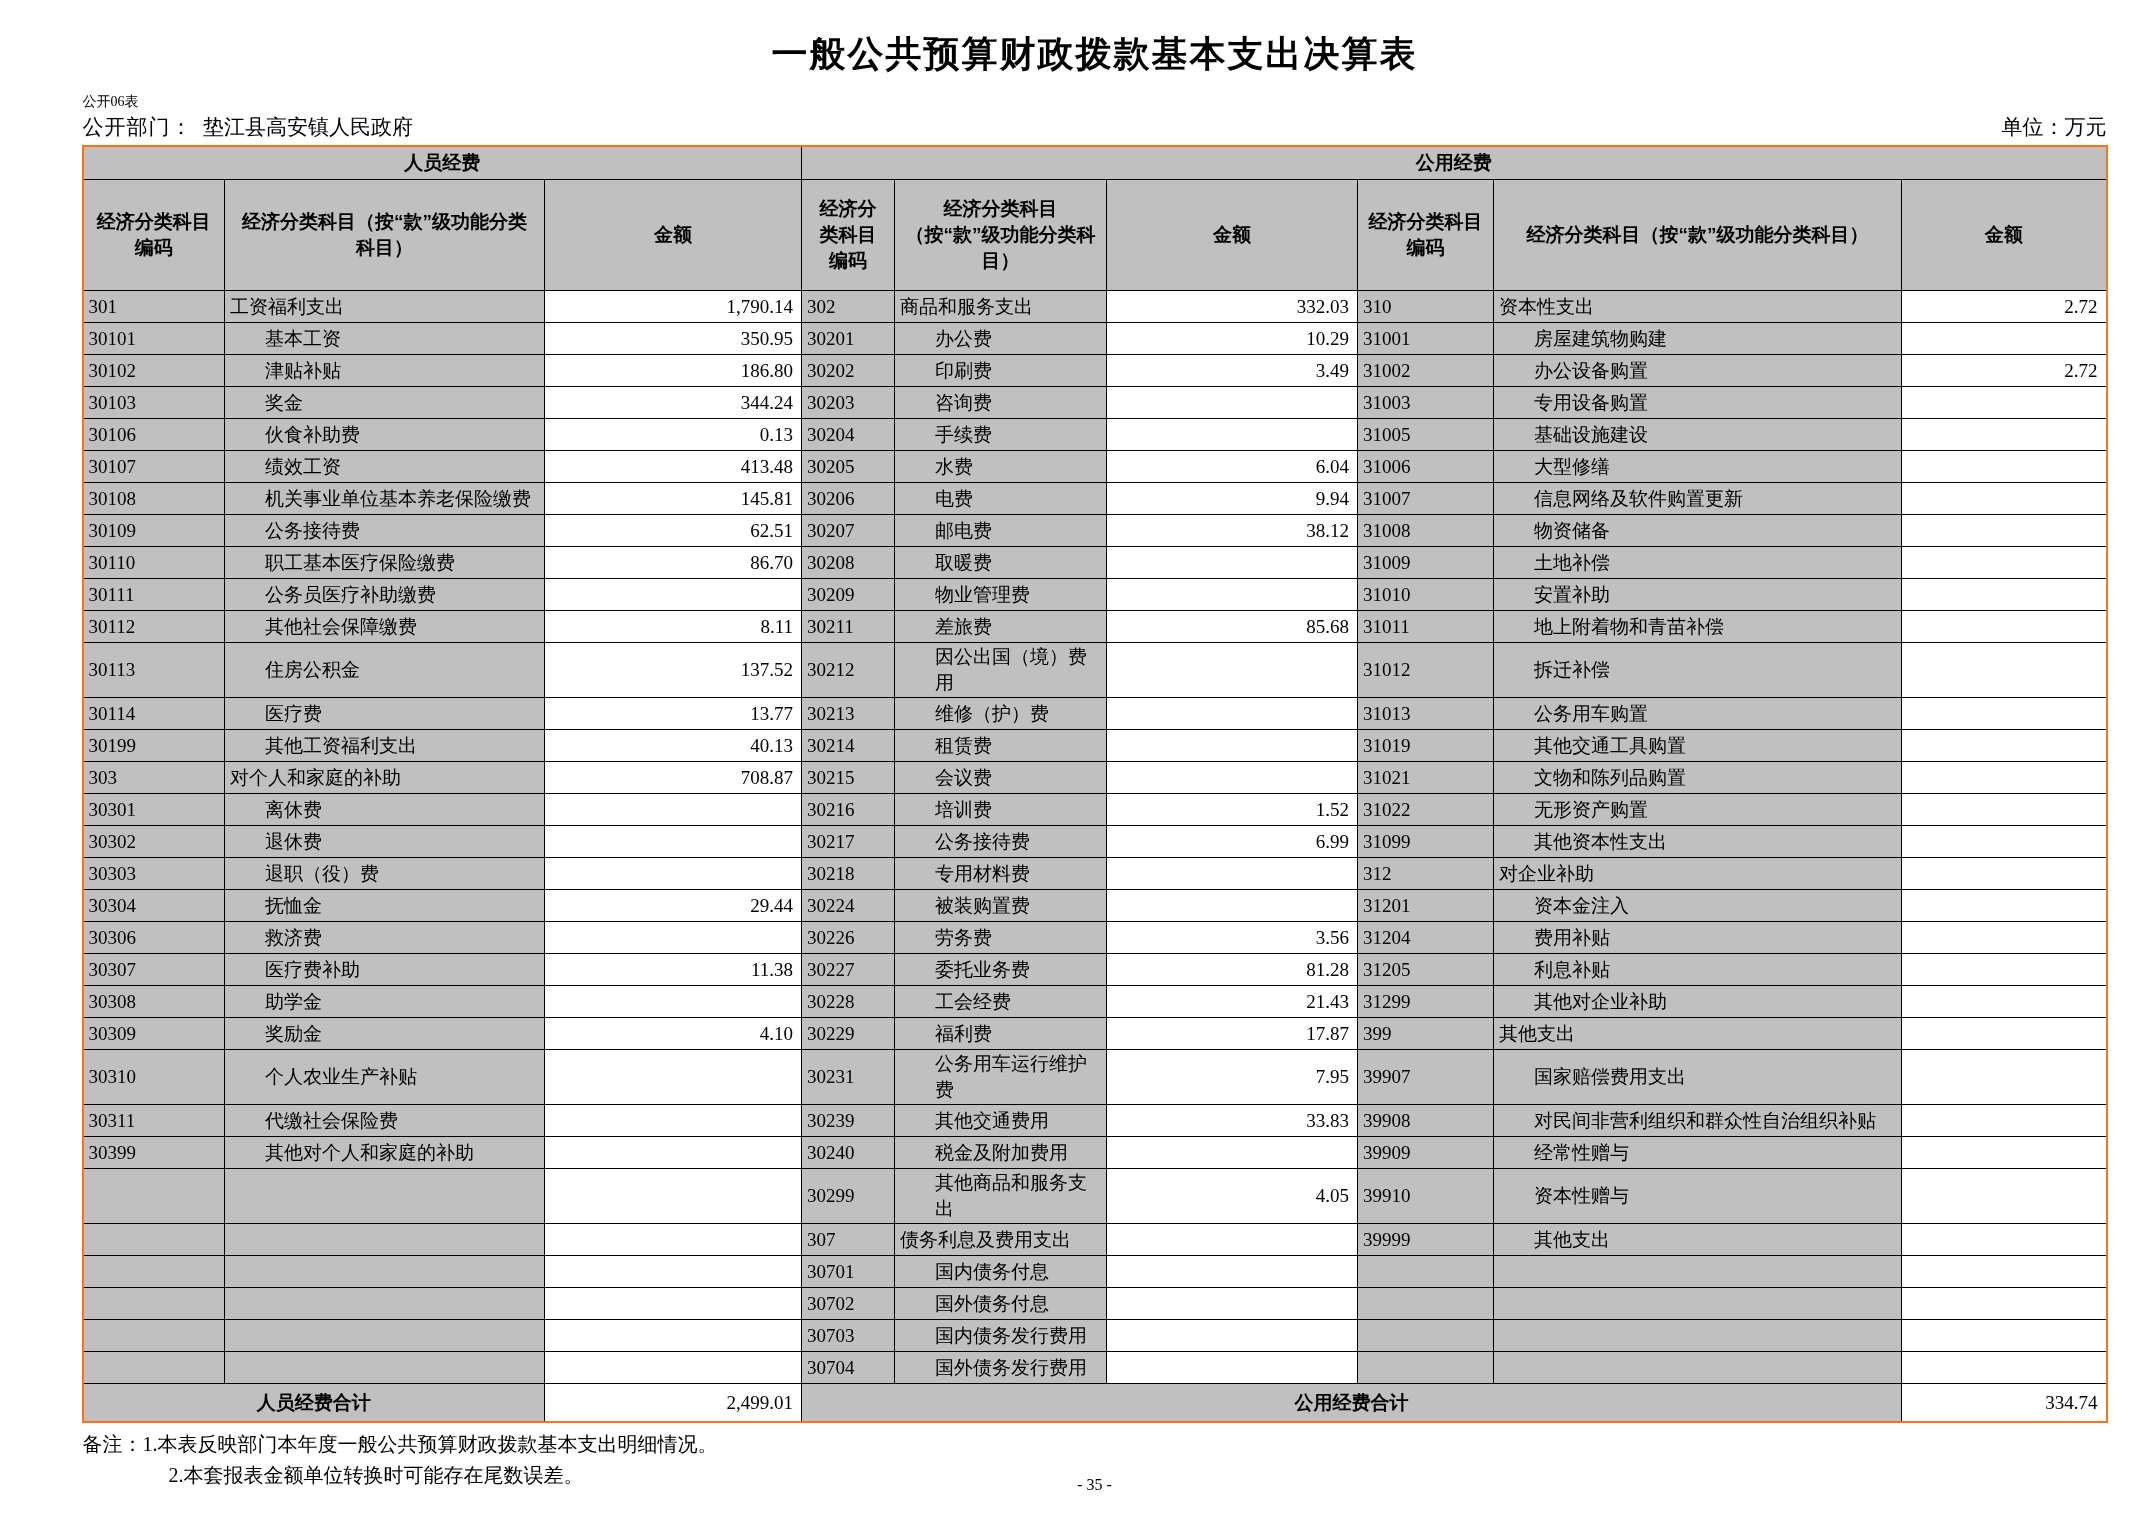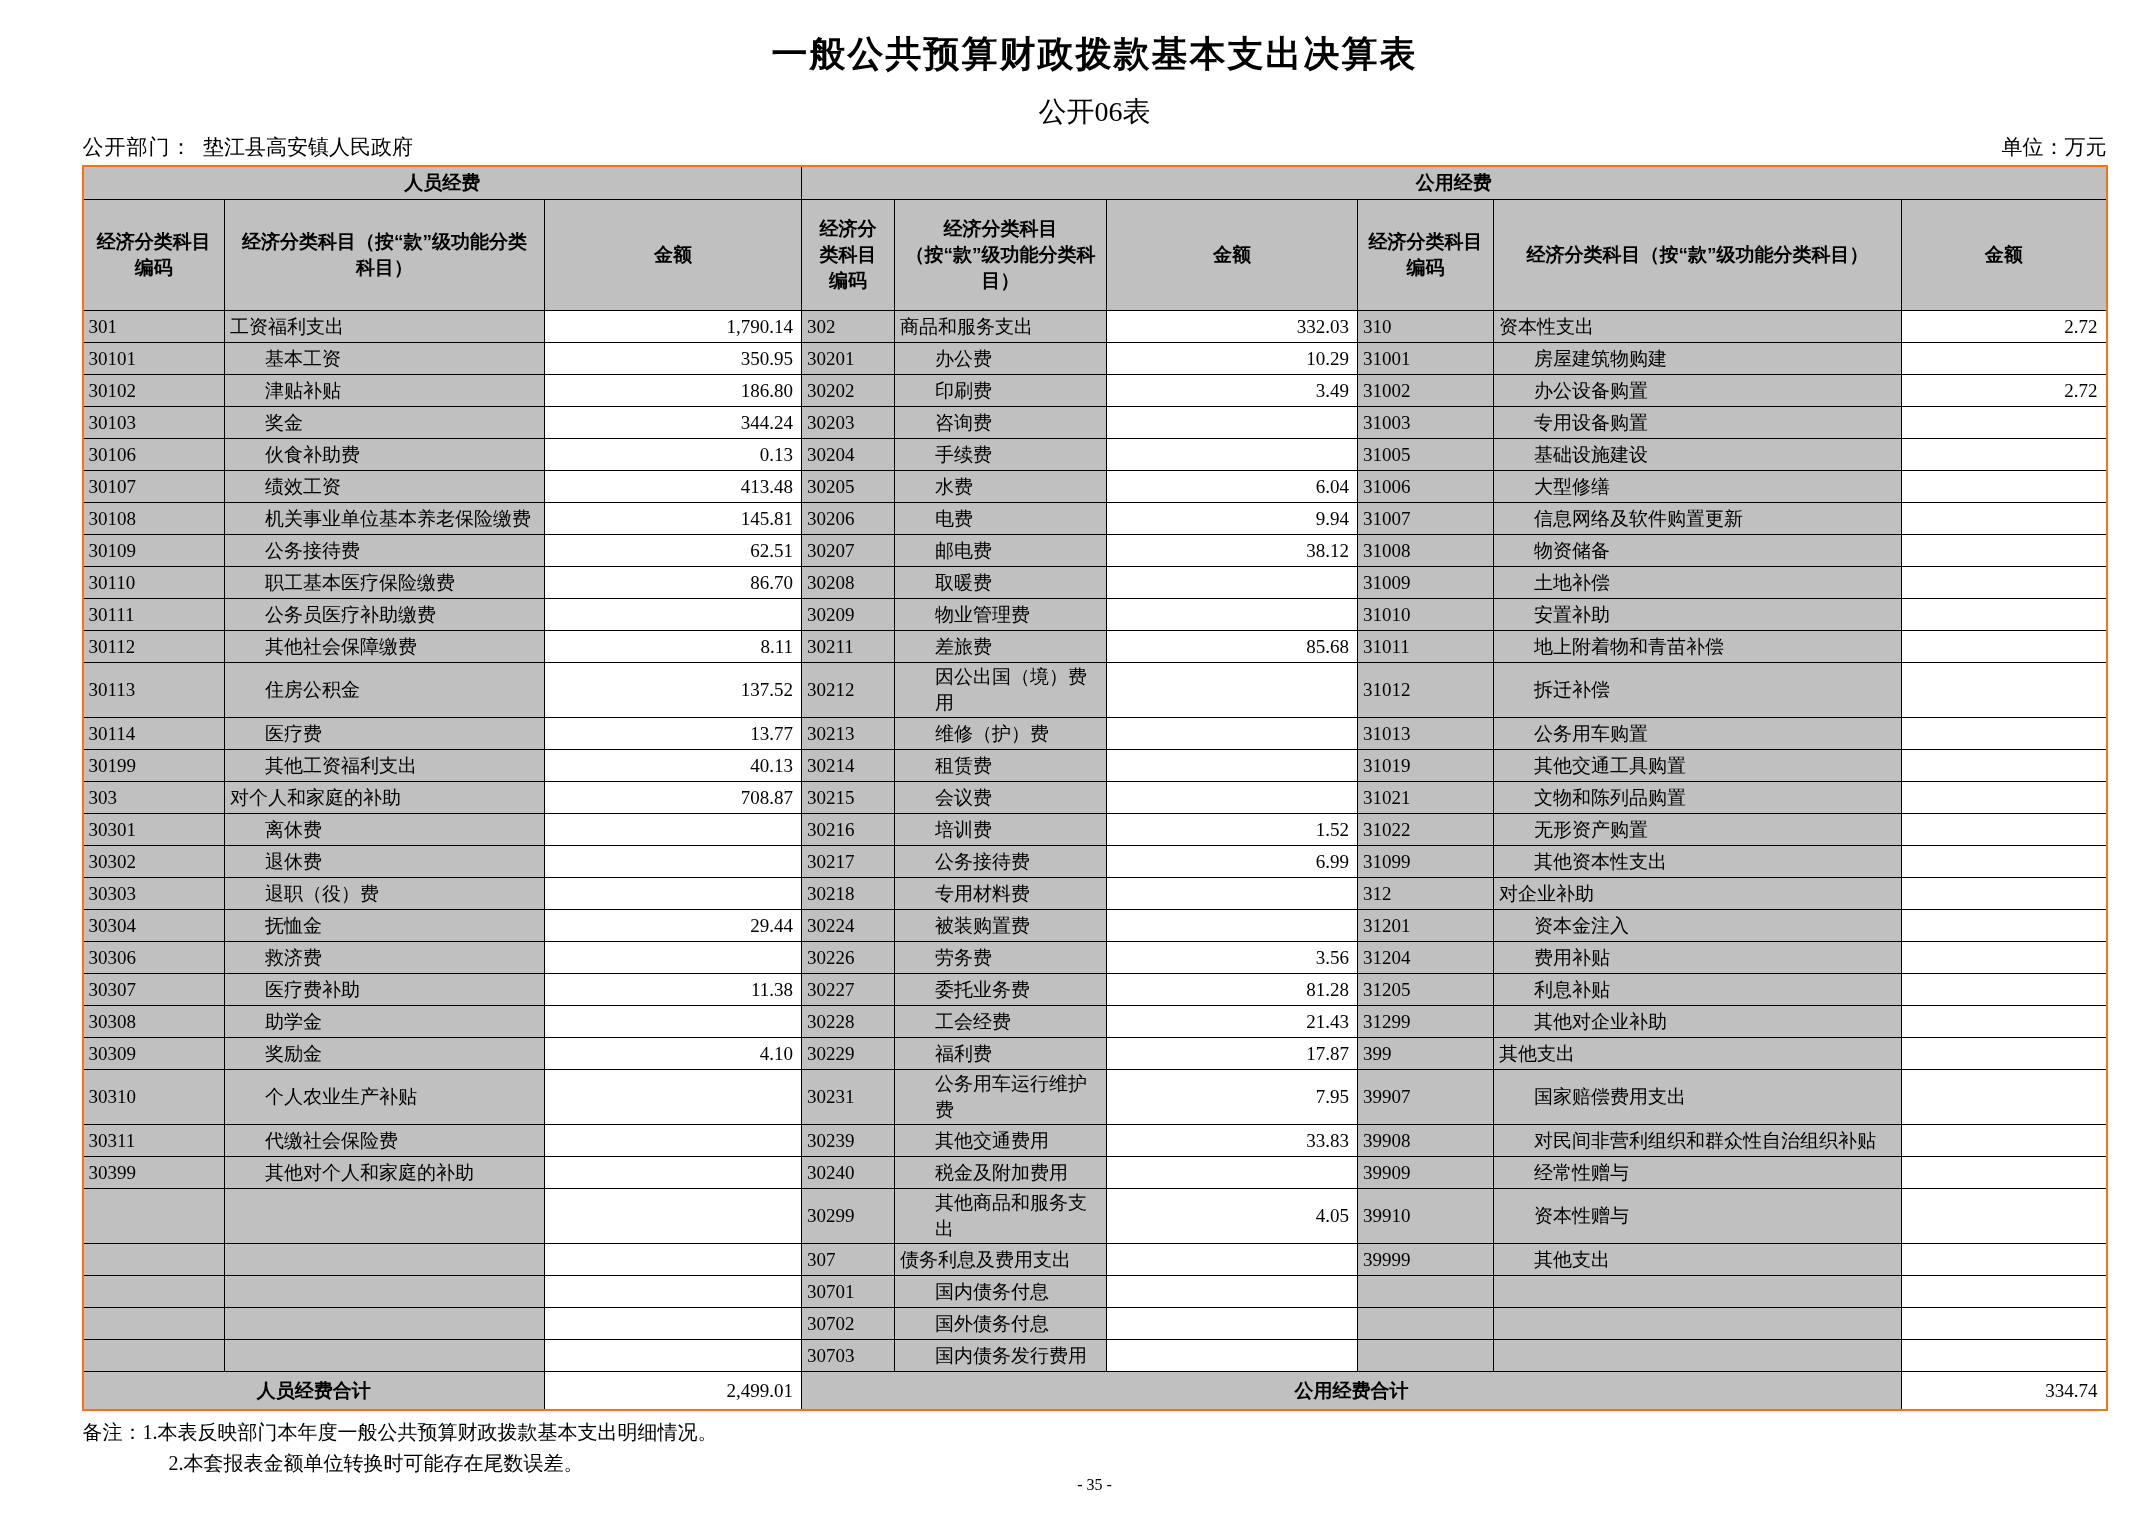--- a/index.html
+++ b/index.html
@@ -15,22 +15,22 @@
   .title{
     padding-top:30px;
     text-align:center;
     font-family:"Liberation Sans","DejaVu Sans",sans-serif;
     font-weight:bold;
     font-size:36px;
     letter-spacing:2px;
   }
   .table-no{
     width:2024px;margin:14px auto 0 auto;
-    text-align:center;
-    font-size:28px;
+    text-align:left;
+    font-size:14px;
   }
   .meta-row{
     width:2024px;margin:2px auto 4px auto;
     display:flex;justify-content:space-between;
     font-size:21px;
   }
   .dept-label{letter-spacing:1px;}
   table.main{
     width:2024px;
     margin:0 auto;
@@ -484,20 +484,31 @@
           <td class="code"></td>
           <td class="name"></td>
           <td class="amount"></td>
           <td class="code">30703</td>
           <td class="name indent">国内债务发行费用</td>
           <td class="amount"></td>
           <td class="code"></td>
           <td class="name"></td>
           <td class="amount"></td>
         </tr>
+        <tr>
+          <td class="code"></td>
+          <td class="name"></td>
+          <td class="amount"></td>
+          <td class="code">30704</td>
+          <td class="name indent">国外债务发行费用</td>
+          <td class="amount"></td>
+          <td class="code"></td>
+          <td class="name"></td>
+          <td class="amount"></td>
+        </tr>
       </tbody>
     <tfoot>
       <tr class="total-row">
         <td class="total-label" colspan="2">人员经费合计</td>
         <td class="total-amount">2,499.01</td>
         <td class="total-label" colspan="5">公用经费合计</td>
         <td class="total-amount">334.74</td>
       </tr>
     </tfoot>
   </table>

